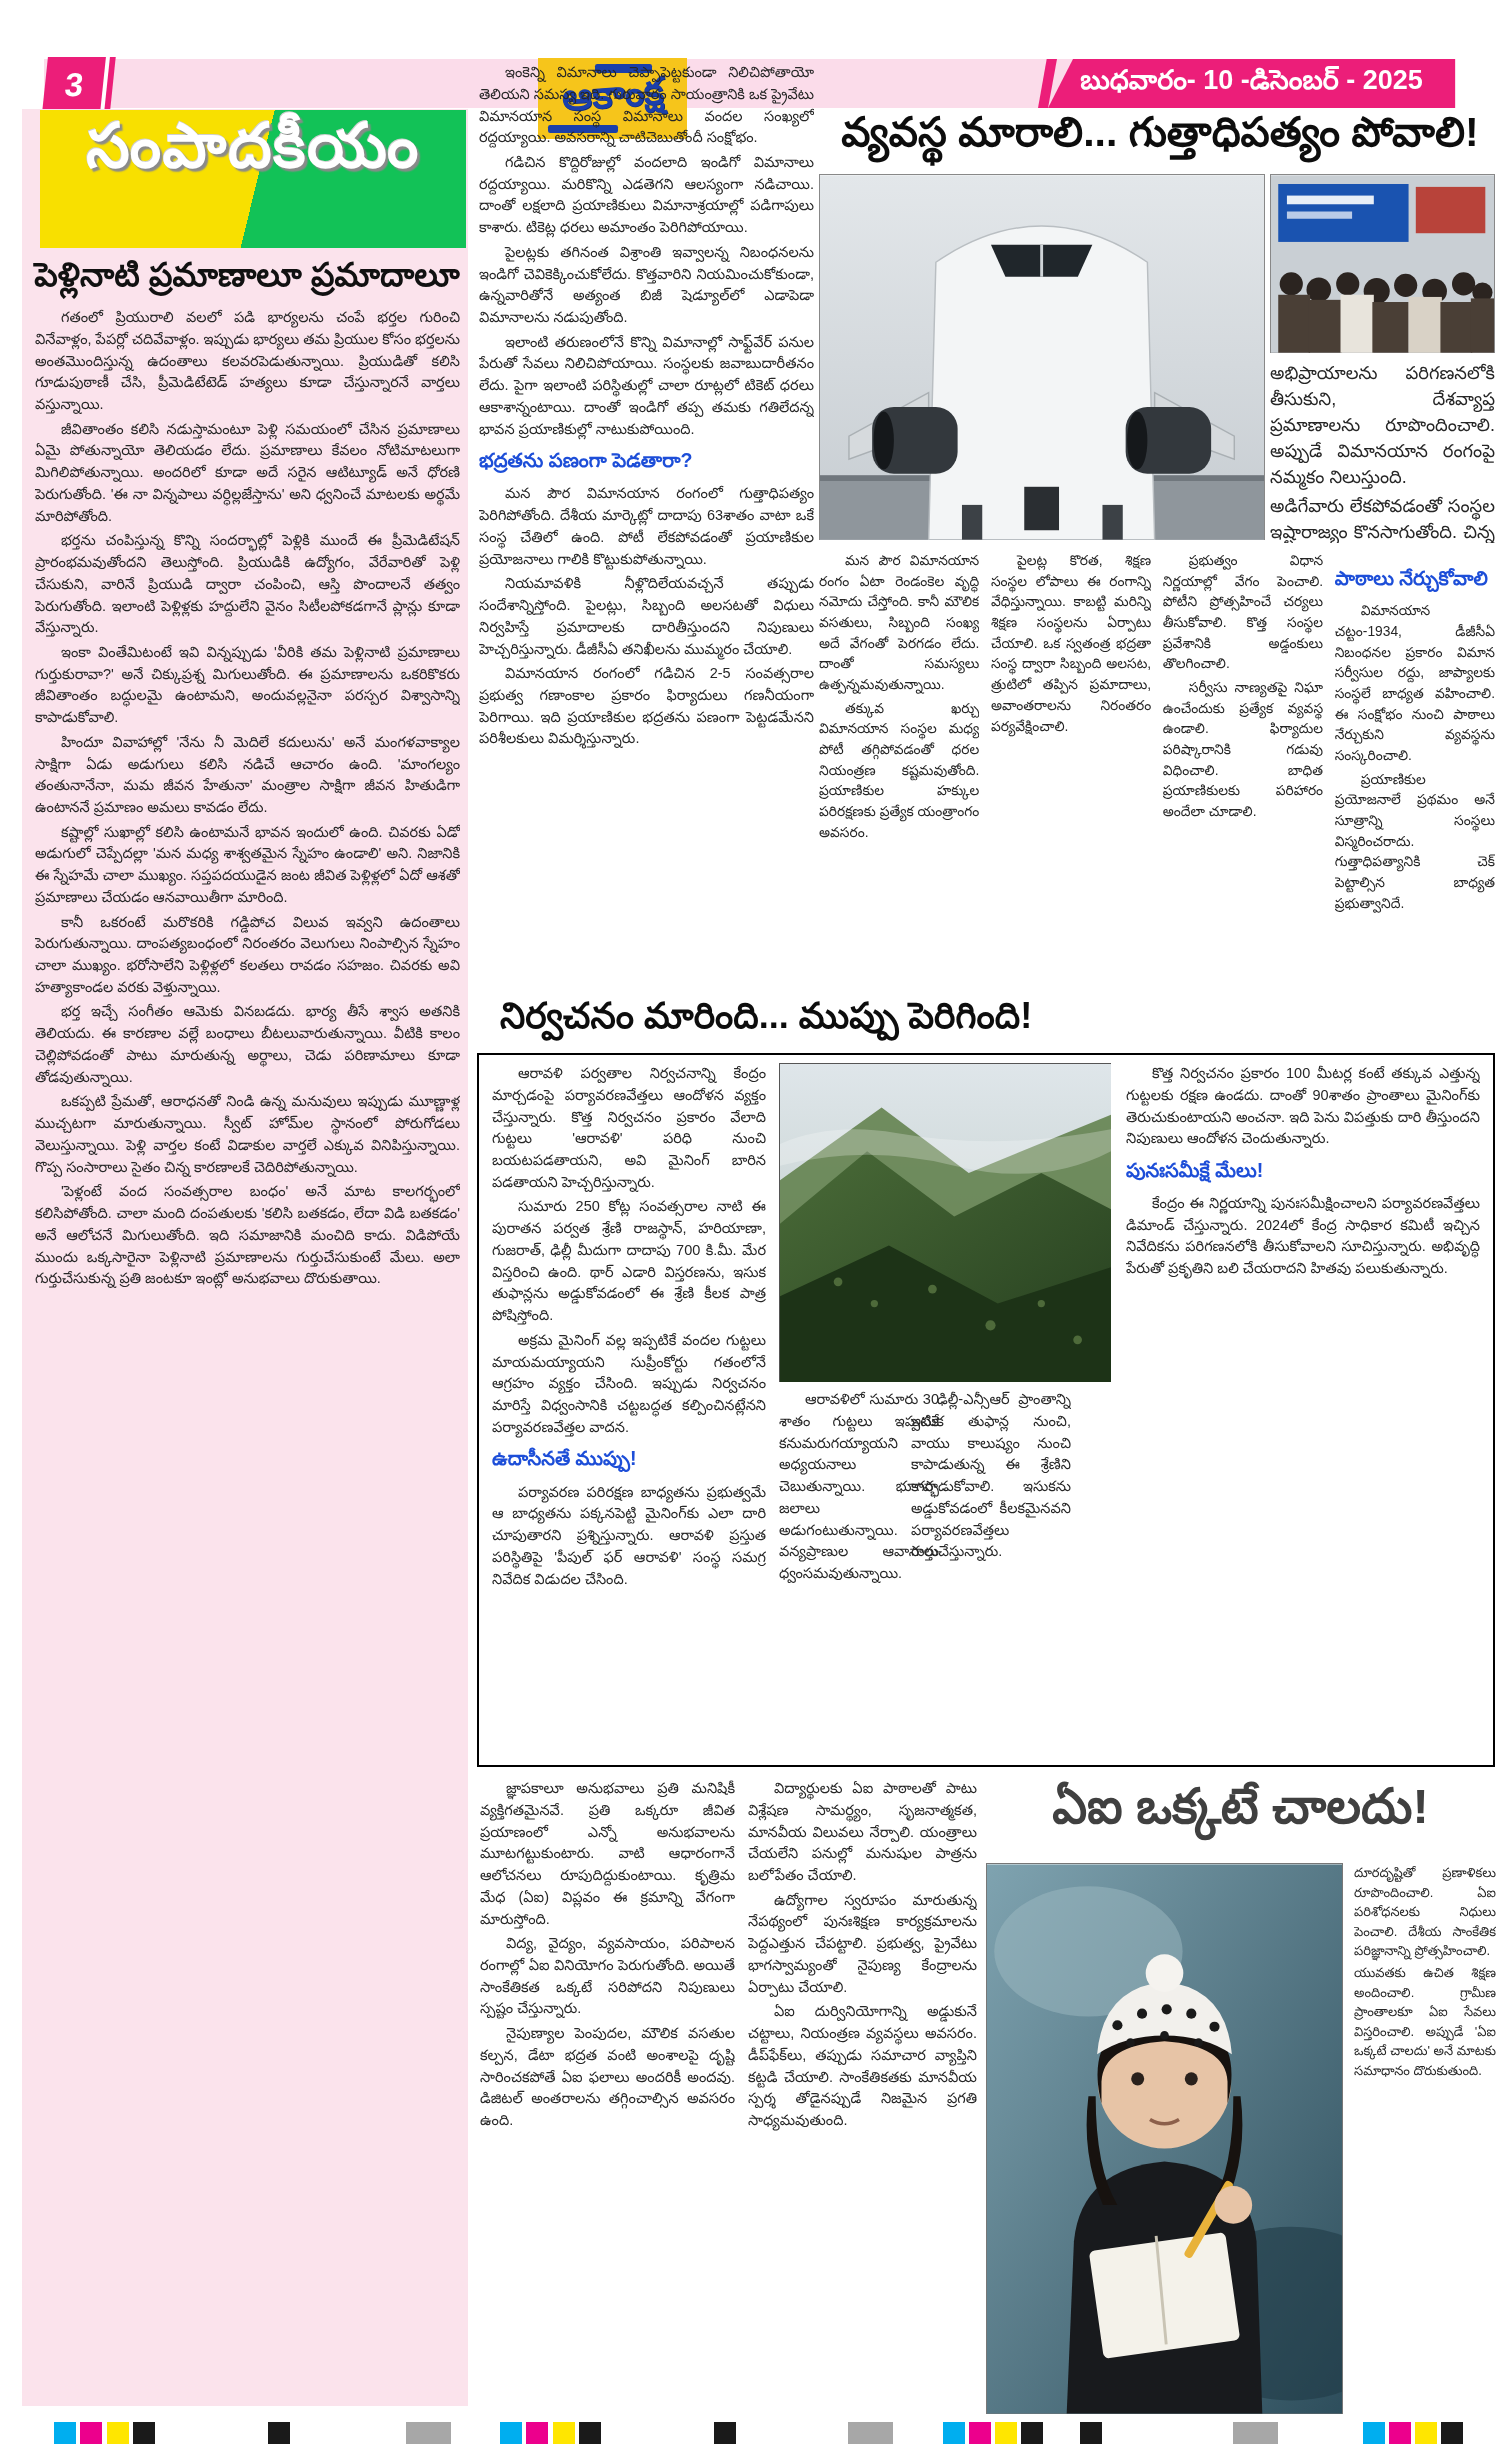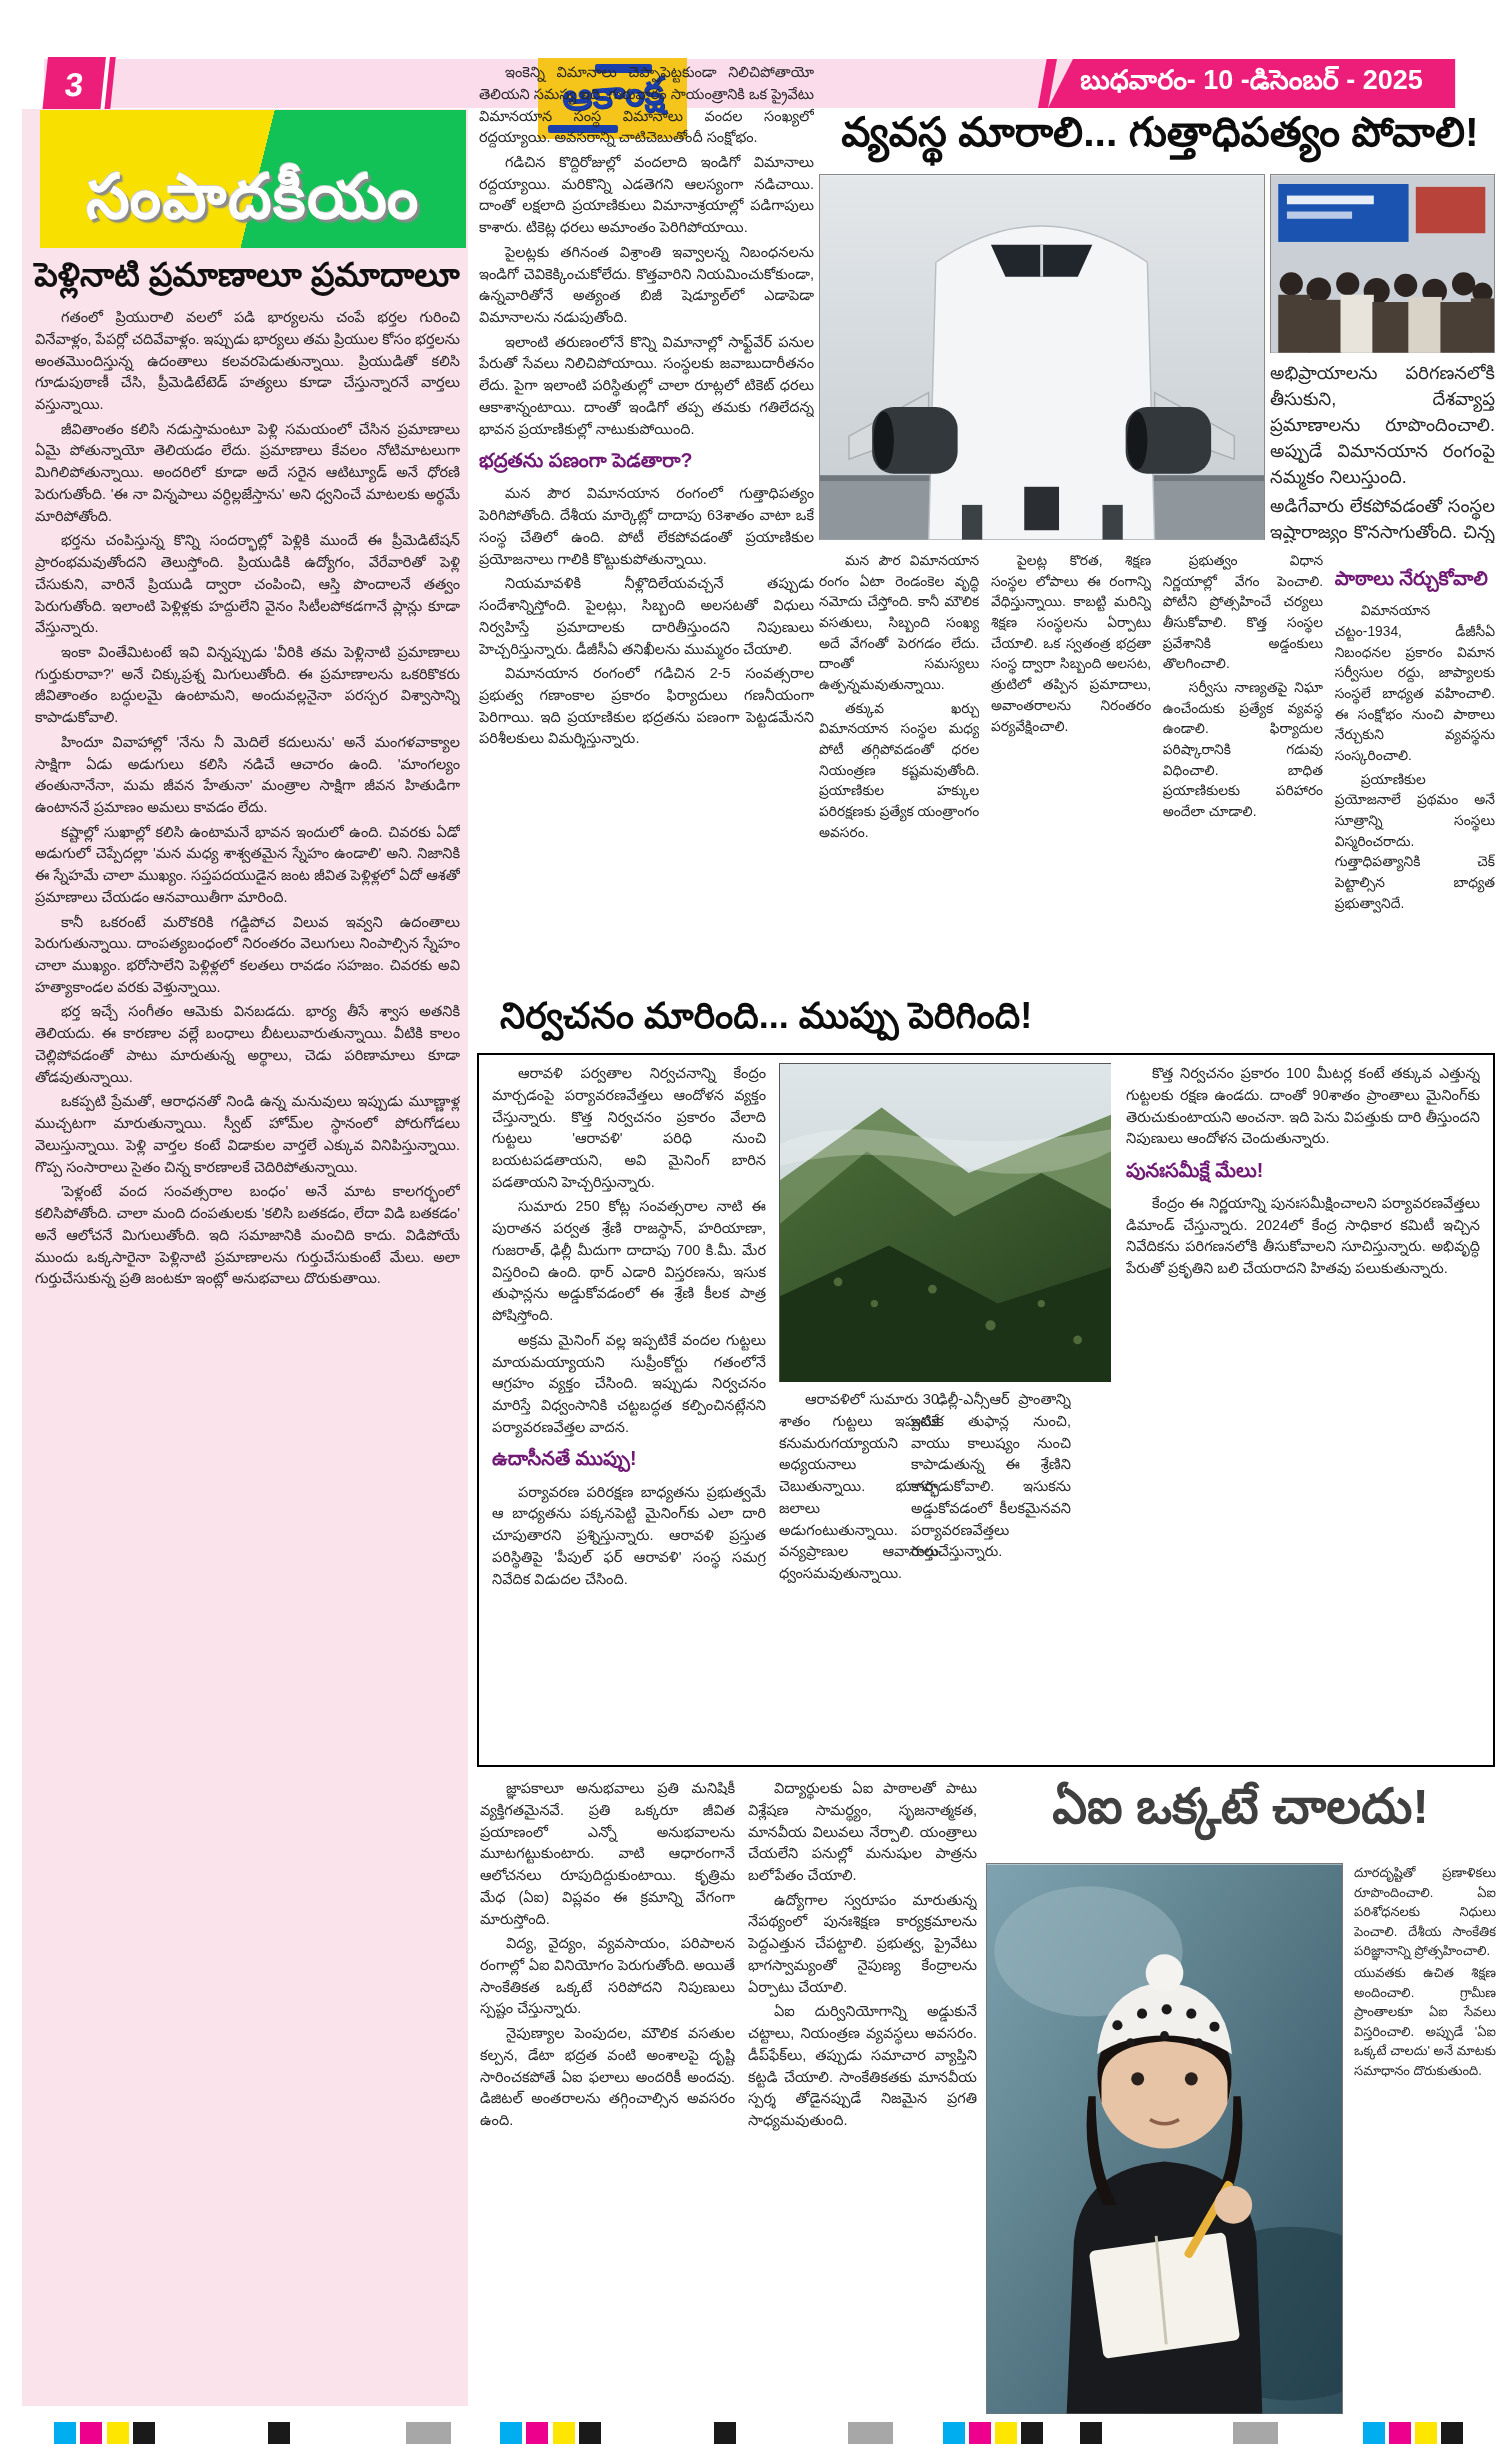--- a/index.html
+++ b/index.html
@@ -33,37 +33,37 @@
   .logotext { color:#1b3faa; font-size:38px; font-weight:bold; transform:rotate(-4deg);
     text-shadow:0.7px 0.7px 0 #0d2a7a; }
   .logostrip-a { left:595px; top:64px; width:57px; height:8.7px; background:#1b3faa; border-radius:2.2px; }
   .logostrip-b { left:548px; top:125px; width:70px; height:8px; background:#1b3faa; border-radius:2.2px; }
 
   
   .ed-panel { left:22px; top:109px; width:446px; height:2297px; background:#fbe3ec; }
   .ed-masthead {
     left:40px; top:110px; width:426px; height:138px;
     background:linear-gradient(104deg,#f8e000 0 51%,#12c257 51% 100%);
-    display:flex; align-items:flex-end; justify-content:center;
+    display:flex; align-items:flex-start; justify-content:center;
   }
   .ed-masthead span {
     color:#ffffff; font-size:62px; font-weight:bold; letter-spacing:1.5px;
     text-shadow:2.9px 2.9px 1.5px #8a8a8a,-0.7px -0.7px 0 #cfcfcf;
   }
   .ed-headline { left:33px; top:255px; width:428px; text-align:center;
     font-size:33px; font-weight:bold; color:#111; line-height:1.2; }
   .ed-body { left:35px; top:307px; width:425px; height:2091px; overflow:hidden; }
   .ed-body .para { font-size:16.7px; line-height:1.58; text-align:justify;
     text-indent:32px; color:#1c1c1c; margin-bottom:2.9px; }
 
   
   .col { overflow:hidden; }
   .col .para { font-size:14.5px; line-height:1.5; text-align:justify; text-indent:26px;
     color:#262626; margin-bottom:2.9px; }
-  .subhead { font-weight:bold; font-size:19.6px; color:#701a75; margin:8.7px 0 7.3px 0; }
+  .subhead { font-weight:bold; font-size:19.6px; color:#1d4ed8; margin:8.7px 0 7.3px 0; }
 
   
   .a1-mid { left:479px; top:62px; width:335px; height:919px; }
   .a1-headline { left:823px; top:110px; width:674px; height:59px; text-align:center;
     font-size:41px; font-weight:bold; color:#0d0d0d; line-height:1.1; }
   .a1-photo { left:819px; top:174px; width:446px; height:366px; border:0.7px solid #888; }
   .a1-photo2 { left:1270px; top:174px; width:225px; height:179px; border:0.7px solid #888; }
   .a1-undercrowd { left:1270px; top:360px; width:225px; height:183px; }
   .a1-undercrowd .para { font-size:18px; line-height:1.45; text-indent:0; }
   .a1-fourcol { left:819px; top:551px; width:676px; height:429px;

